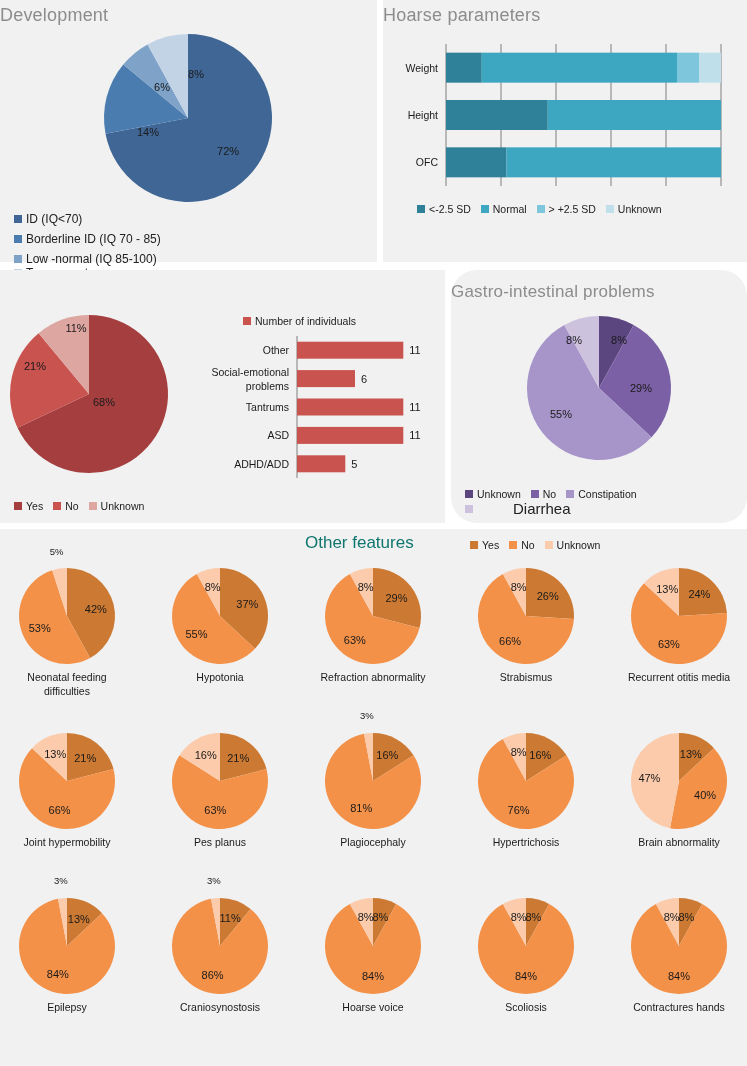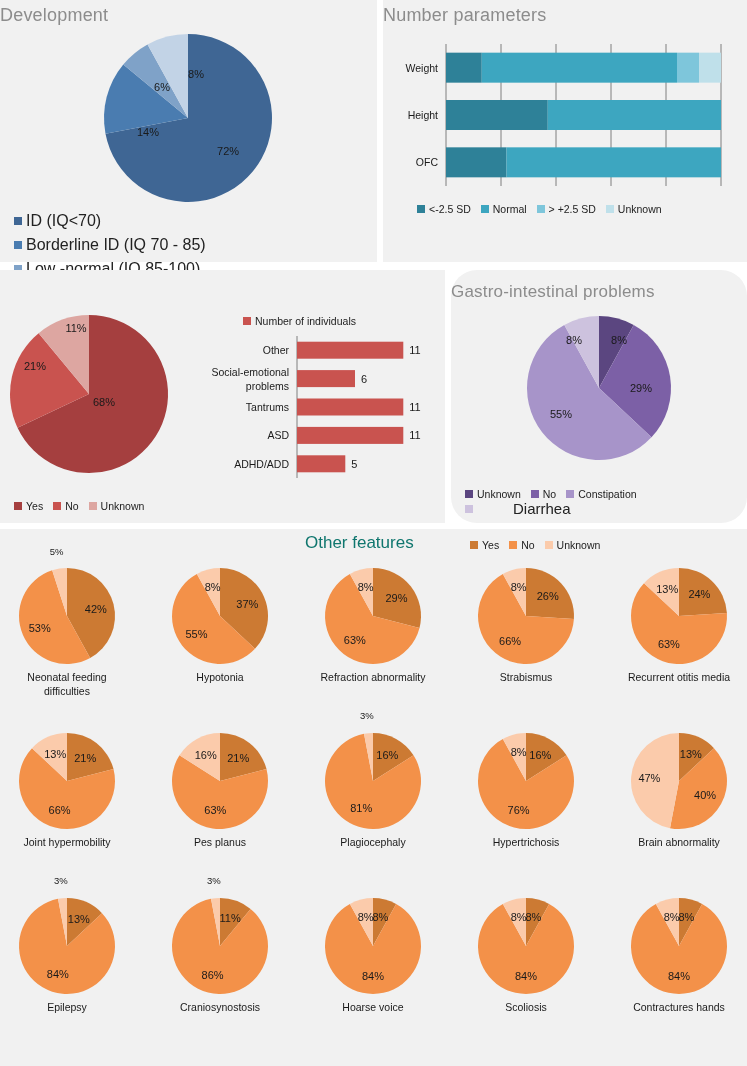--- a/index.html
+++ b/index.html
@@ -11,21 +11,21 @@
     overflow:hidden;
   }
   .panel{position:absolute;background:#f1f1f1;box-sizing:border-box;}
   .ptitle{
     position:absolute;width:100%;
     color:#8c8c8c;font-weight:400;letter-spacing:.2px;
   }
   .legend{position:absolute;display:flex;flex-wrap:wrap;align-items:center;}
   .lg-item{display:flex;align-items:center;margin-right:10px;white-space:nowrap;}
   .sw{width:8px;height:8px;display:inline-block;margin-right:4px;flex:0 0 auto;}
-  .lg-txt{font-size:16px;color:#222;}
+  .lg-txt{font-size:12px;color:#222;}
   svg{display:block;overflow:visible;}
   .pct{font-size:11px;fill:#1a1a1a;font-family:"Liberation Sans",sans-serif;}
   .pct-sm{font-size:9.5px;fill:#1a1a1a;font-family:"Liberation Sans",sans-serif;}
   .cap{font-size:10.5px;fill:#1a1a1a;font-family:"Liberation Sans",sans-serif;text-anchor:middle;}
   .axlab{font-size:10.5px;fill:#1a1a1a;font-family:"Liberation Sans",sans-serif;}
   .valtxt{font-size:11px;fill:#1a1a1a;font-family:"Liberation Sans",sans-serif;}
   .gridline{stroke:#7f7f7f;stroke-width:1;}
 </style>
 </head>
 <body>
@@ -56,21 +56,21 @@
         <span class="lg-txt">Low -normal (IQ 85-100)</span>
       </div>
       <div class="lg-item" style="width: 175px; margin-bottom: 6px;">
         <span class="sw" style="background: rgb(194, 211, 230);"></span>
         <span class="lg-txt">Too young to assess</span>
       </div>
     </div>
 </div>
 
 <div class="panel" style="left:383px;top:0;width:364px;height:262px;">
-  <div class="ptitle" style="top:5px;font-size:18px;">Number parameters</div>
+  <div class="ptitle" style="top:5px;font-size:18px;">Hoarse parameters</div>
   <svg style="position:absolute;left:0;top:38px;" width="364" height="160" viewBox="0 0 364 160">
       <line x1="63" y1="6" x2="63" y2="148" class="gridline"></line>
       <line x1="118" y1="6" x2="118" y2="148" class="gridline"></line>
       <line x1="173" y1="6" x2="173" y2="148" class="gridline"></line>
       <line x1="228" y1="6" x2="228" y2="148" class="gridline"></line>
       <line x1="283" y1="6" x2="283" y2="148" class="gridline"></line>
       <line x1="338" y1="6" x2="338" y2="148" class="gridline"></line>
       <rect x="63.00" y="14.67" width="35.75" height="30" fill="#2e8198"></rect>
       <rect x="98.75" y="14.67" width="195.25" height="30" fill="#3da6c0"></rect>
       <rect x="294.00" y="14.67" width="22.00" height="30" fill="#7ec6db"></rect>

